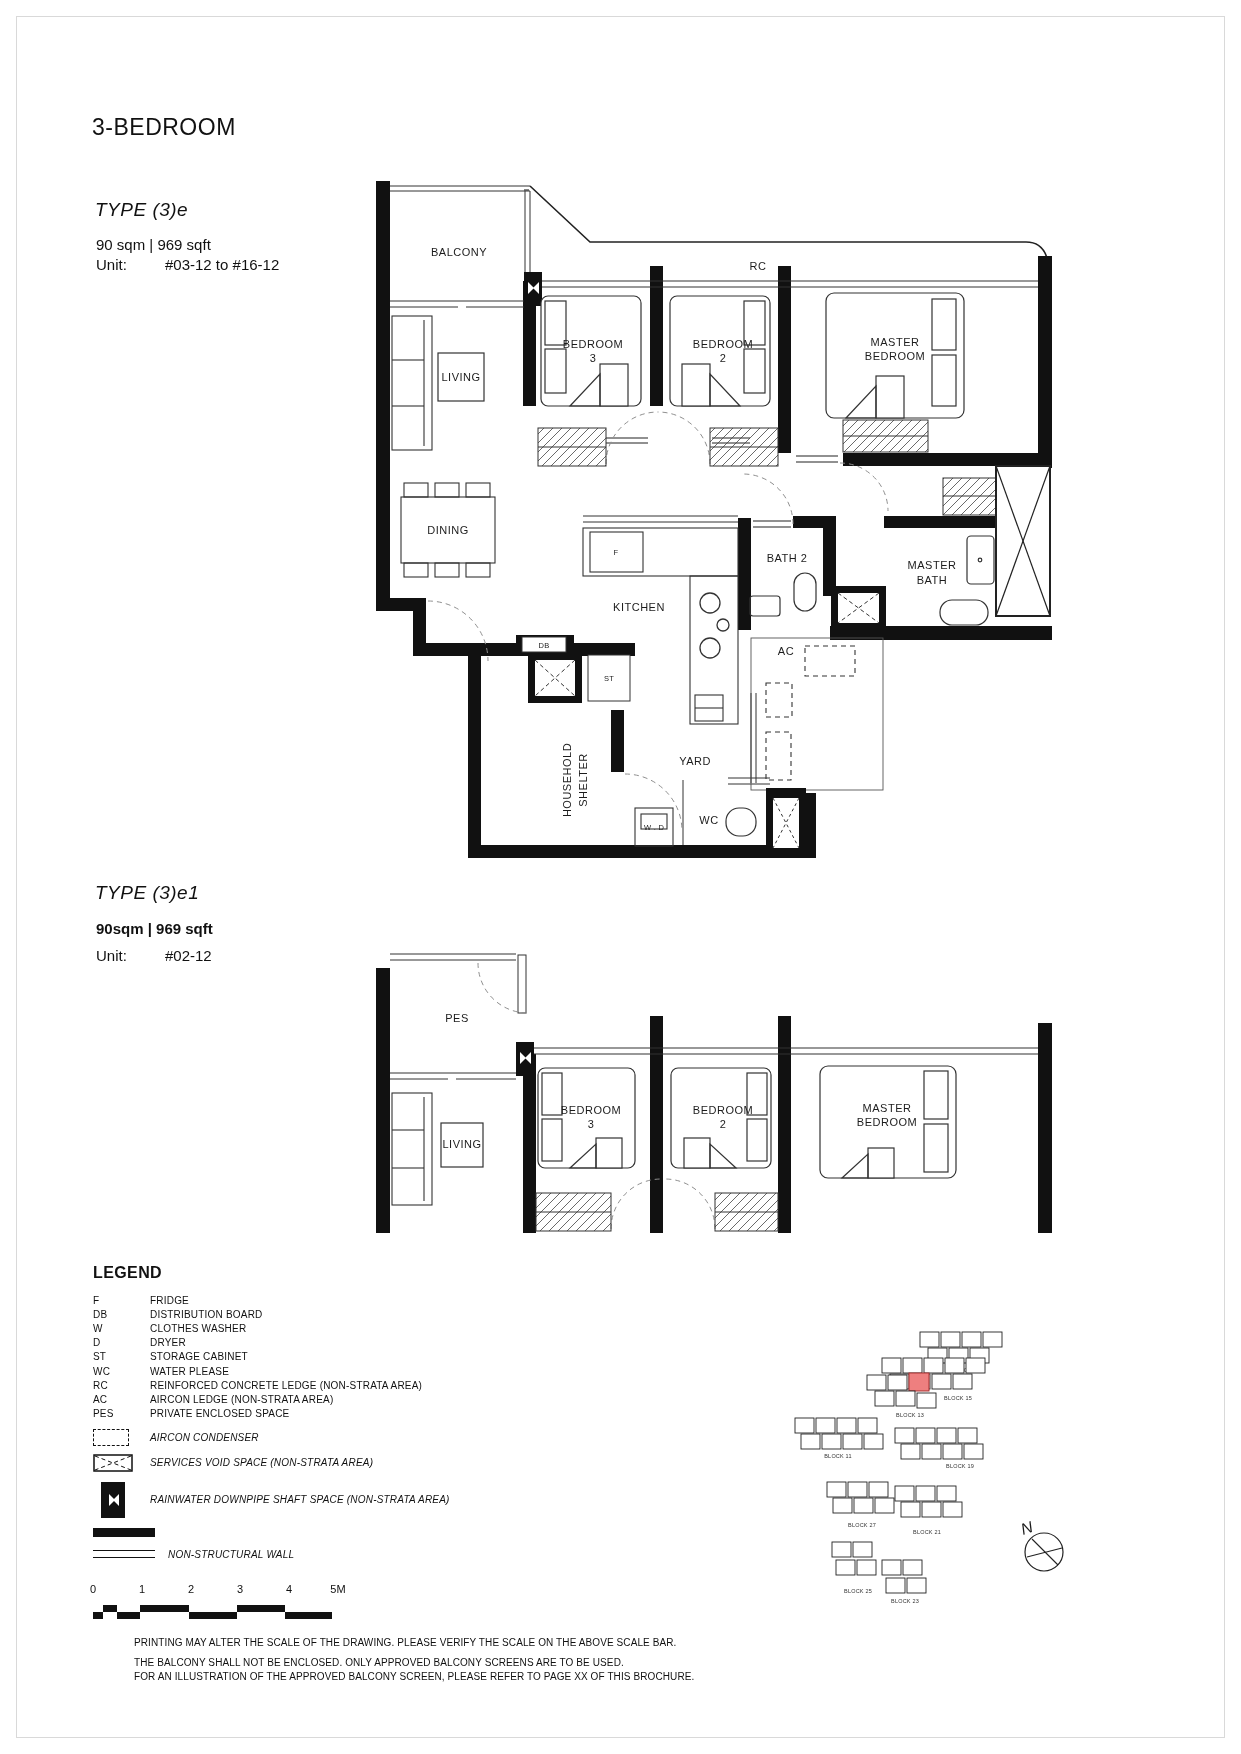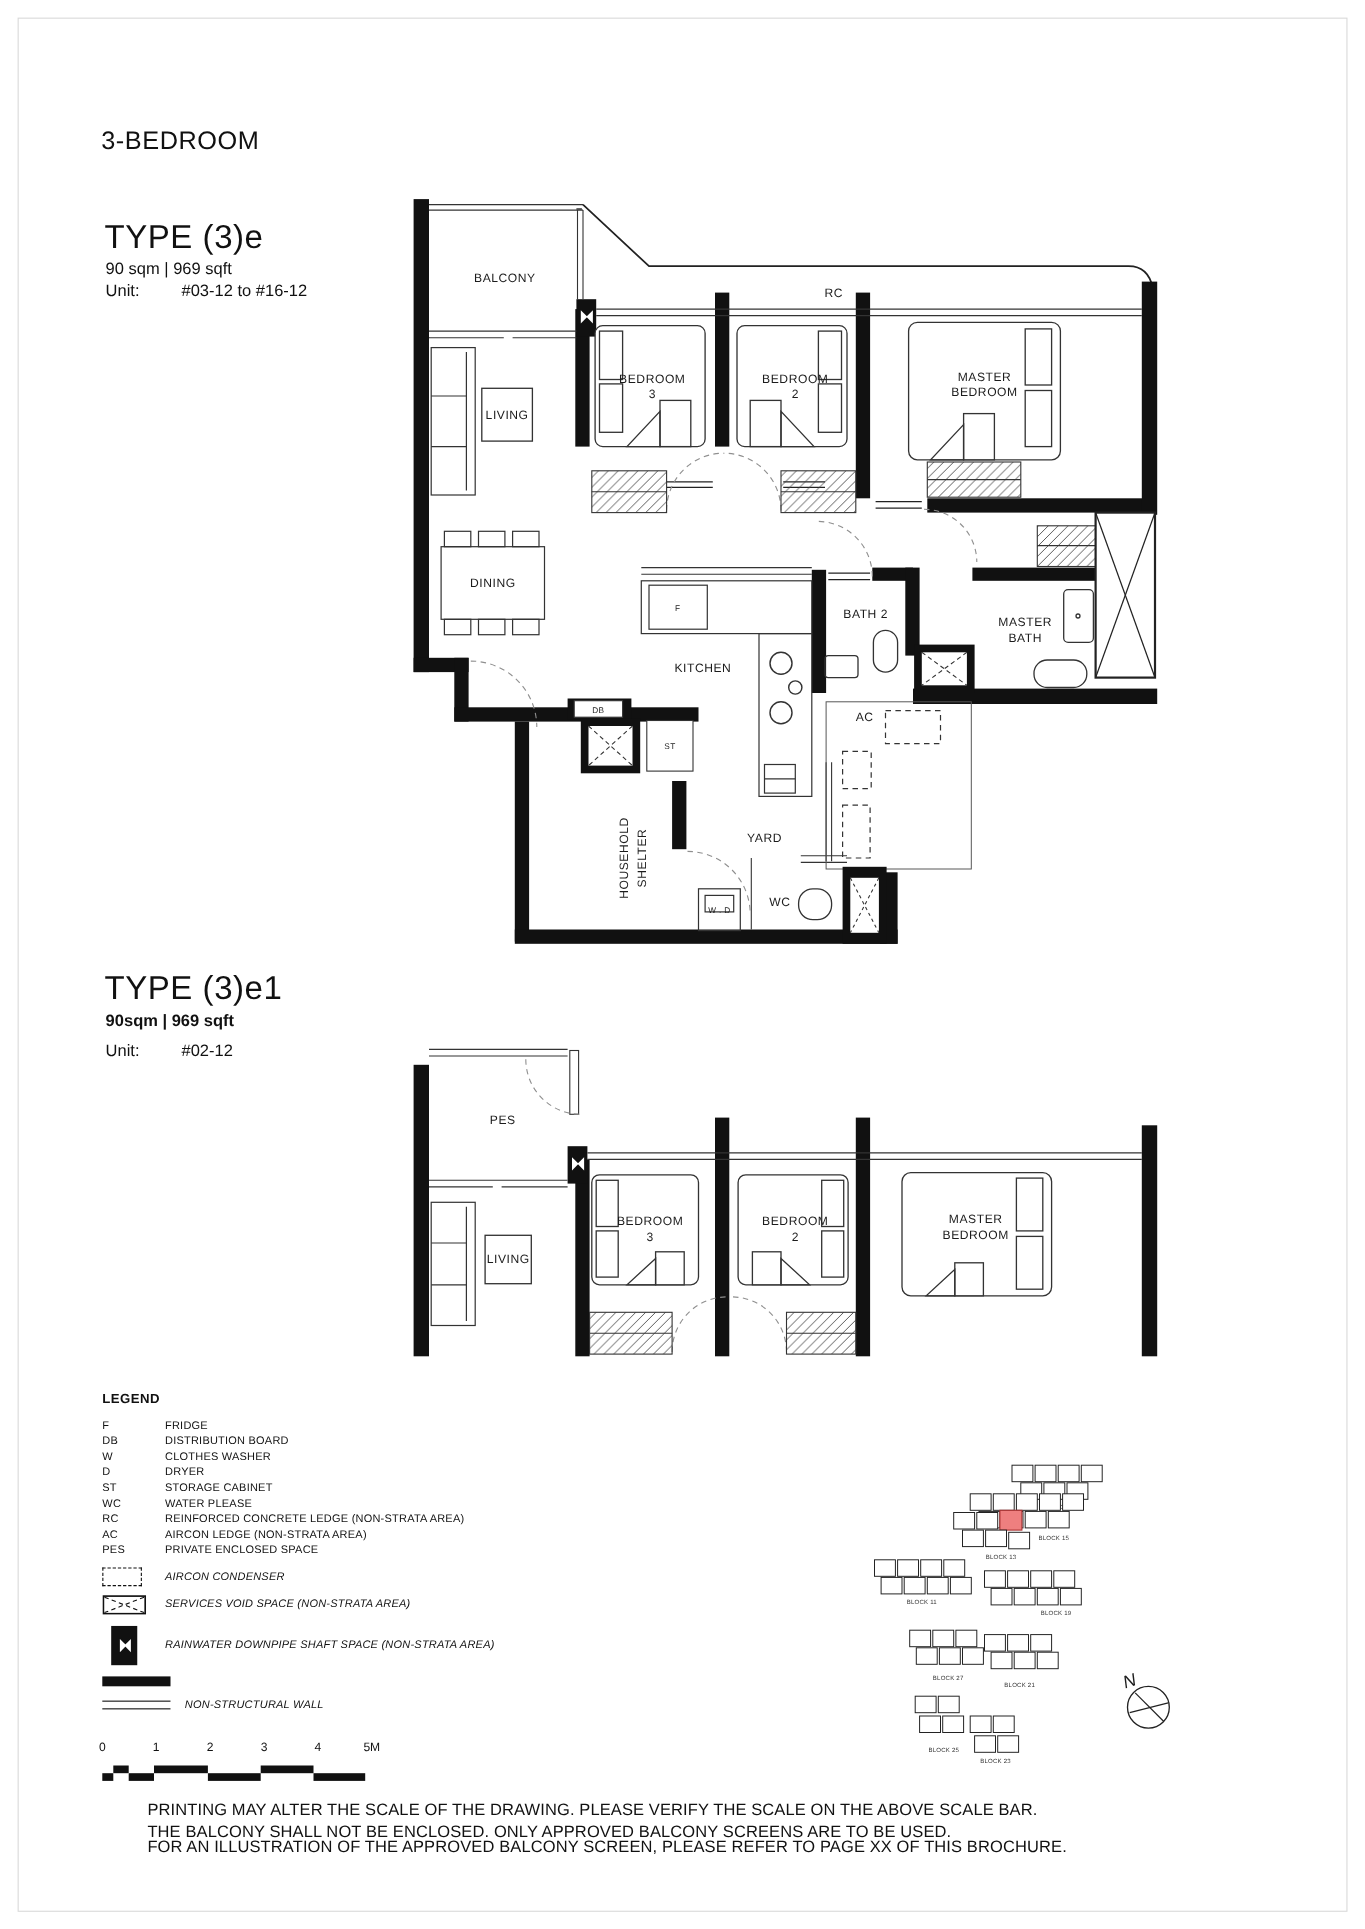--- a/index.html
+++ b/index.html
@@ -1,36 +1,36 @@
 <!DOCTYPE html>
 <html><head>
 <meta charset="utf-8">
 <style>
   html,body{margin:0;padding:0;background:#ffffff;}
   .page{position:relative;width:1241px;height:1754px;background:#ffffff;overflow:hidden;
         font-family:"Liberation Sans","DejaVu Sans",sans-serif;color:#111;}
   .page-frame{position:absolute;left:16px;top:16px;right:16px;bottom:16px;border:1px solid #d9d9d9;}
   .abs{position:absolute;}
   .h1{font-size:23px;letter-spacing:.5px;}
-  .h2{font-size:30px;letter-spacing:.5px;}
+  .h2{font-size:19px;letter-spacing:.5px;font-style:italic;}
   .sub{font-size:15px;}
   .legend-wrap{position:absolute;left:93px;top:1264px;width:640px;}
-  .legend-title{font-size:12px;font-weight:700;letter-spacing:.4px;margin-bottom:11px;}
+  .legend-title{font-size:16px;font-weight:700;letter-spacing:.4px;margin-bottom:11px;}
   .lg-row{display:flex;align-items:center;height:14.2px;font-size:10px;letter-spacing:.2px;}
   .lg-abbr{width:57px;flex:none;}
   .lg-sym-row{display:flex;align-items:center;font-size:10px;letter-spacing:.2px;margin-top:8px;font-style:italic;}
   .lg-sym-col{width:57px;flex:none;display:flex;align-items:center;}
   .sym-dash{width:34px;height:15px;border:1.5px dashed #111;}
   .sym-wall{width:62px;height:9px;background:#111;}
   .sym-nsw{width:62px;height:6px;border-top:1.5px solid #111;border-bottom:1.5px solid #111;}
   .lg-sym-col.wide{width:75px;}
   .scalebar{position:absolute;left:86px;top:1583px;width:320px;height:50px;font-size:11px;}
   .sb-tick{position:absolute;top:0;transform:translateX(-50%);}
   .sb-seg{position:absolute;height:7px;background:#111;}
-  .footnote{position:absolute;left:90px;font-size:15px;letter-spacing:.1px;color:#111;white-space:nowrap;padding-left:44px;}
+  .footnote{position:absolute;left:90px;font-size:10px;letter-spacing:.1px;color:#111;white-space:nowrap;padding-left:44px;}
   svg text{fill:#1c1c1c;}
   .rm{font-size:11px;letter-spacing:.5px;}
   .rm-s{font-size:7.5px;letter-spacing:.3px;}
   .blk-lbl{font-size:5.5px;letter-spacing:.2px;fill:#333;}
 </style>
 </head>
 <body>
 
 <div class="page">
   <div class="page-frame"></div>

